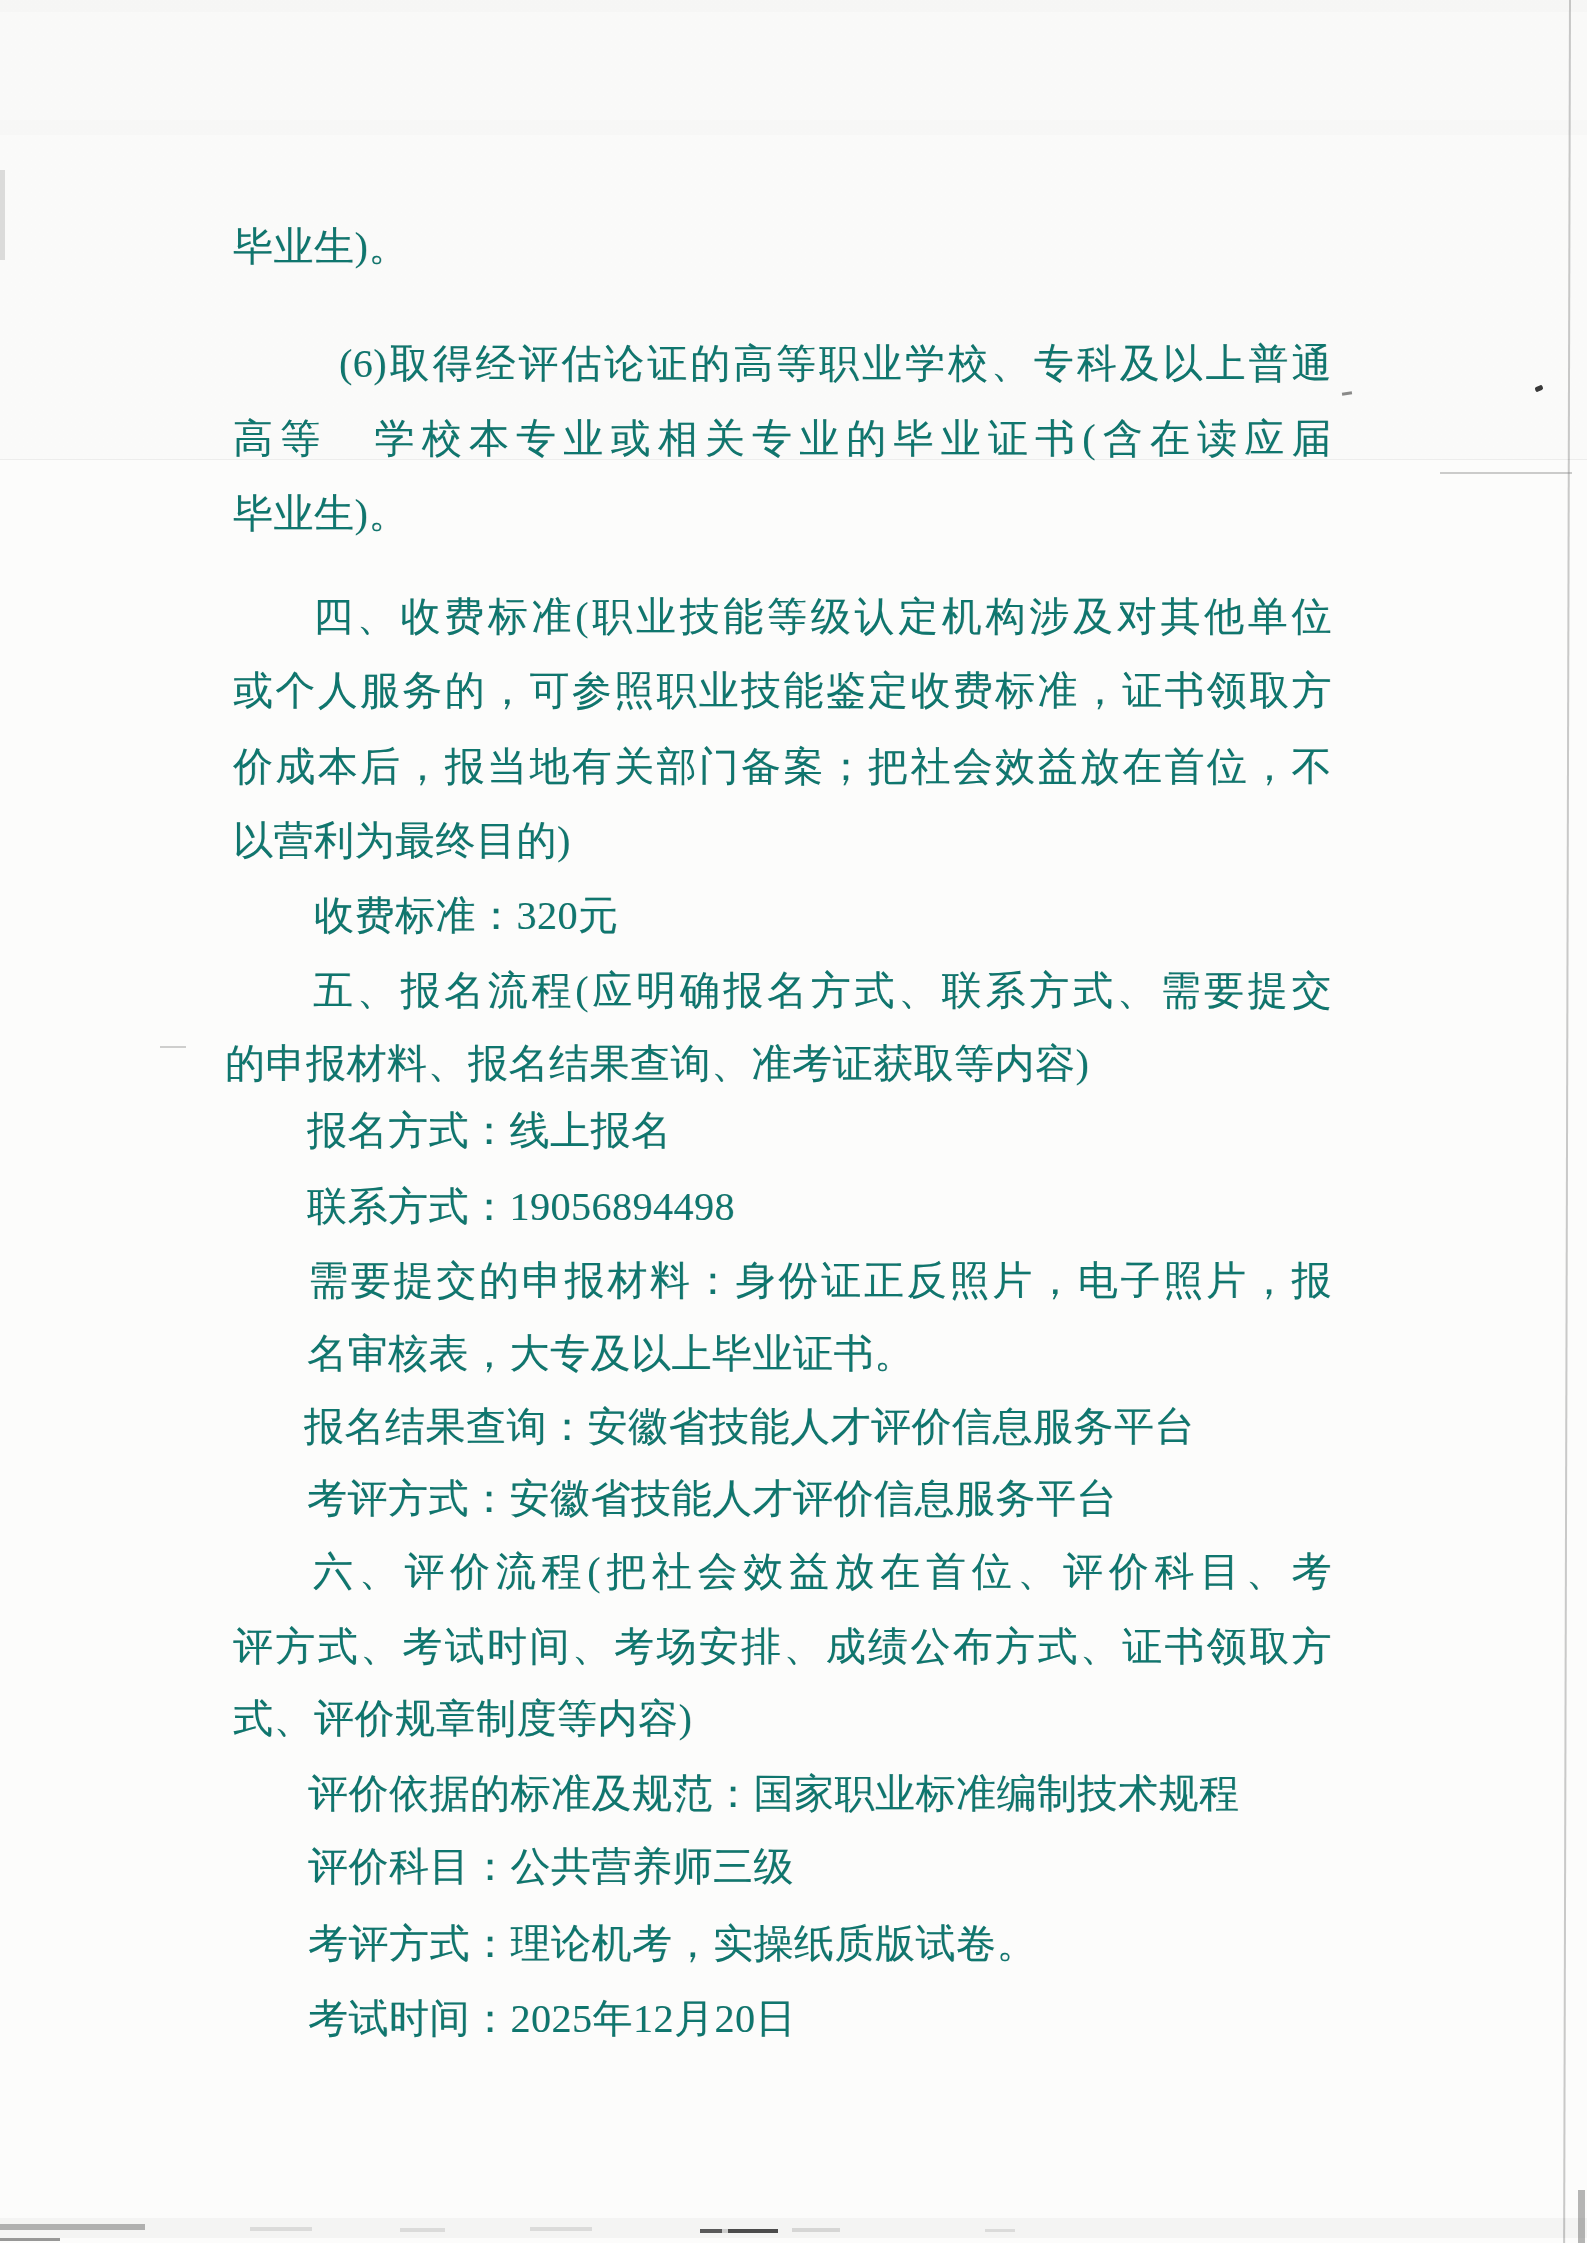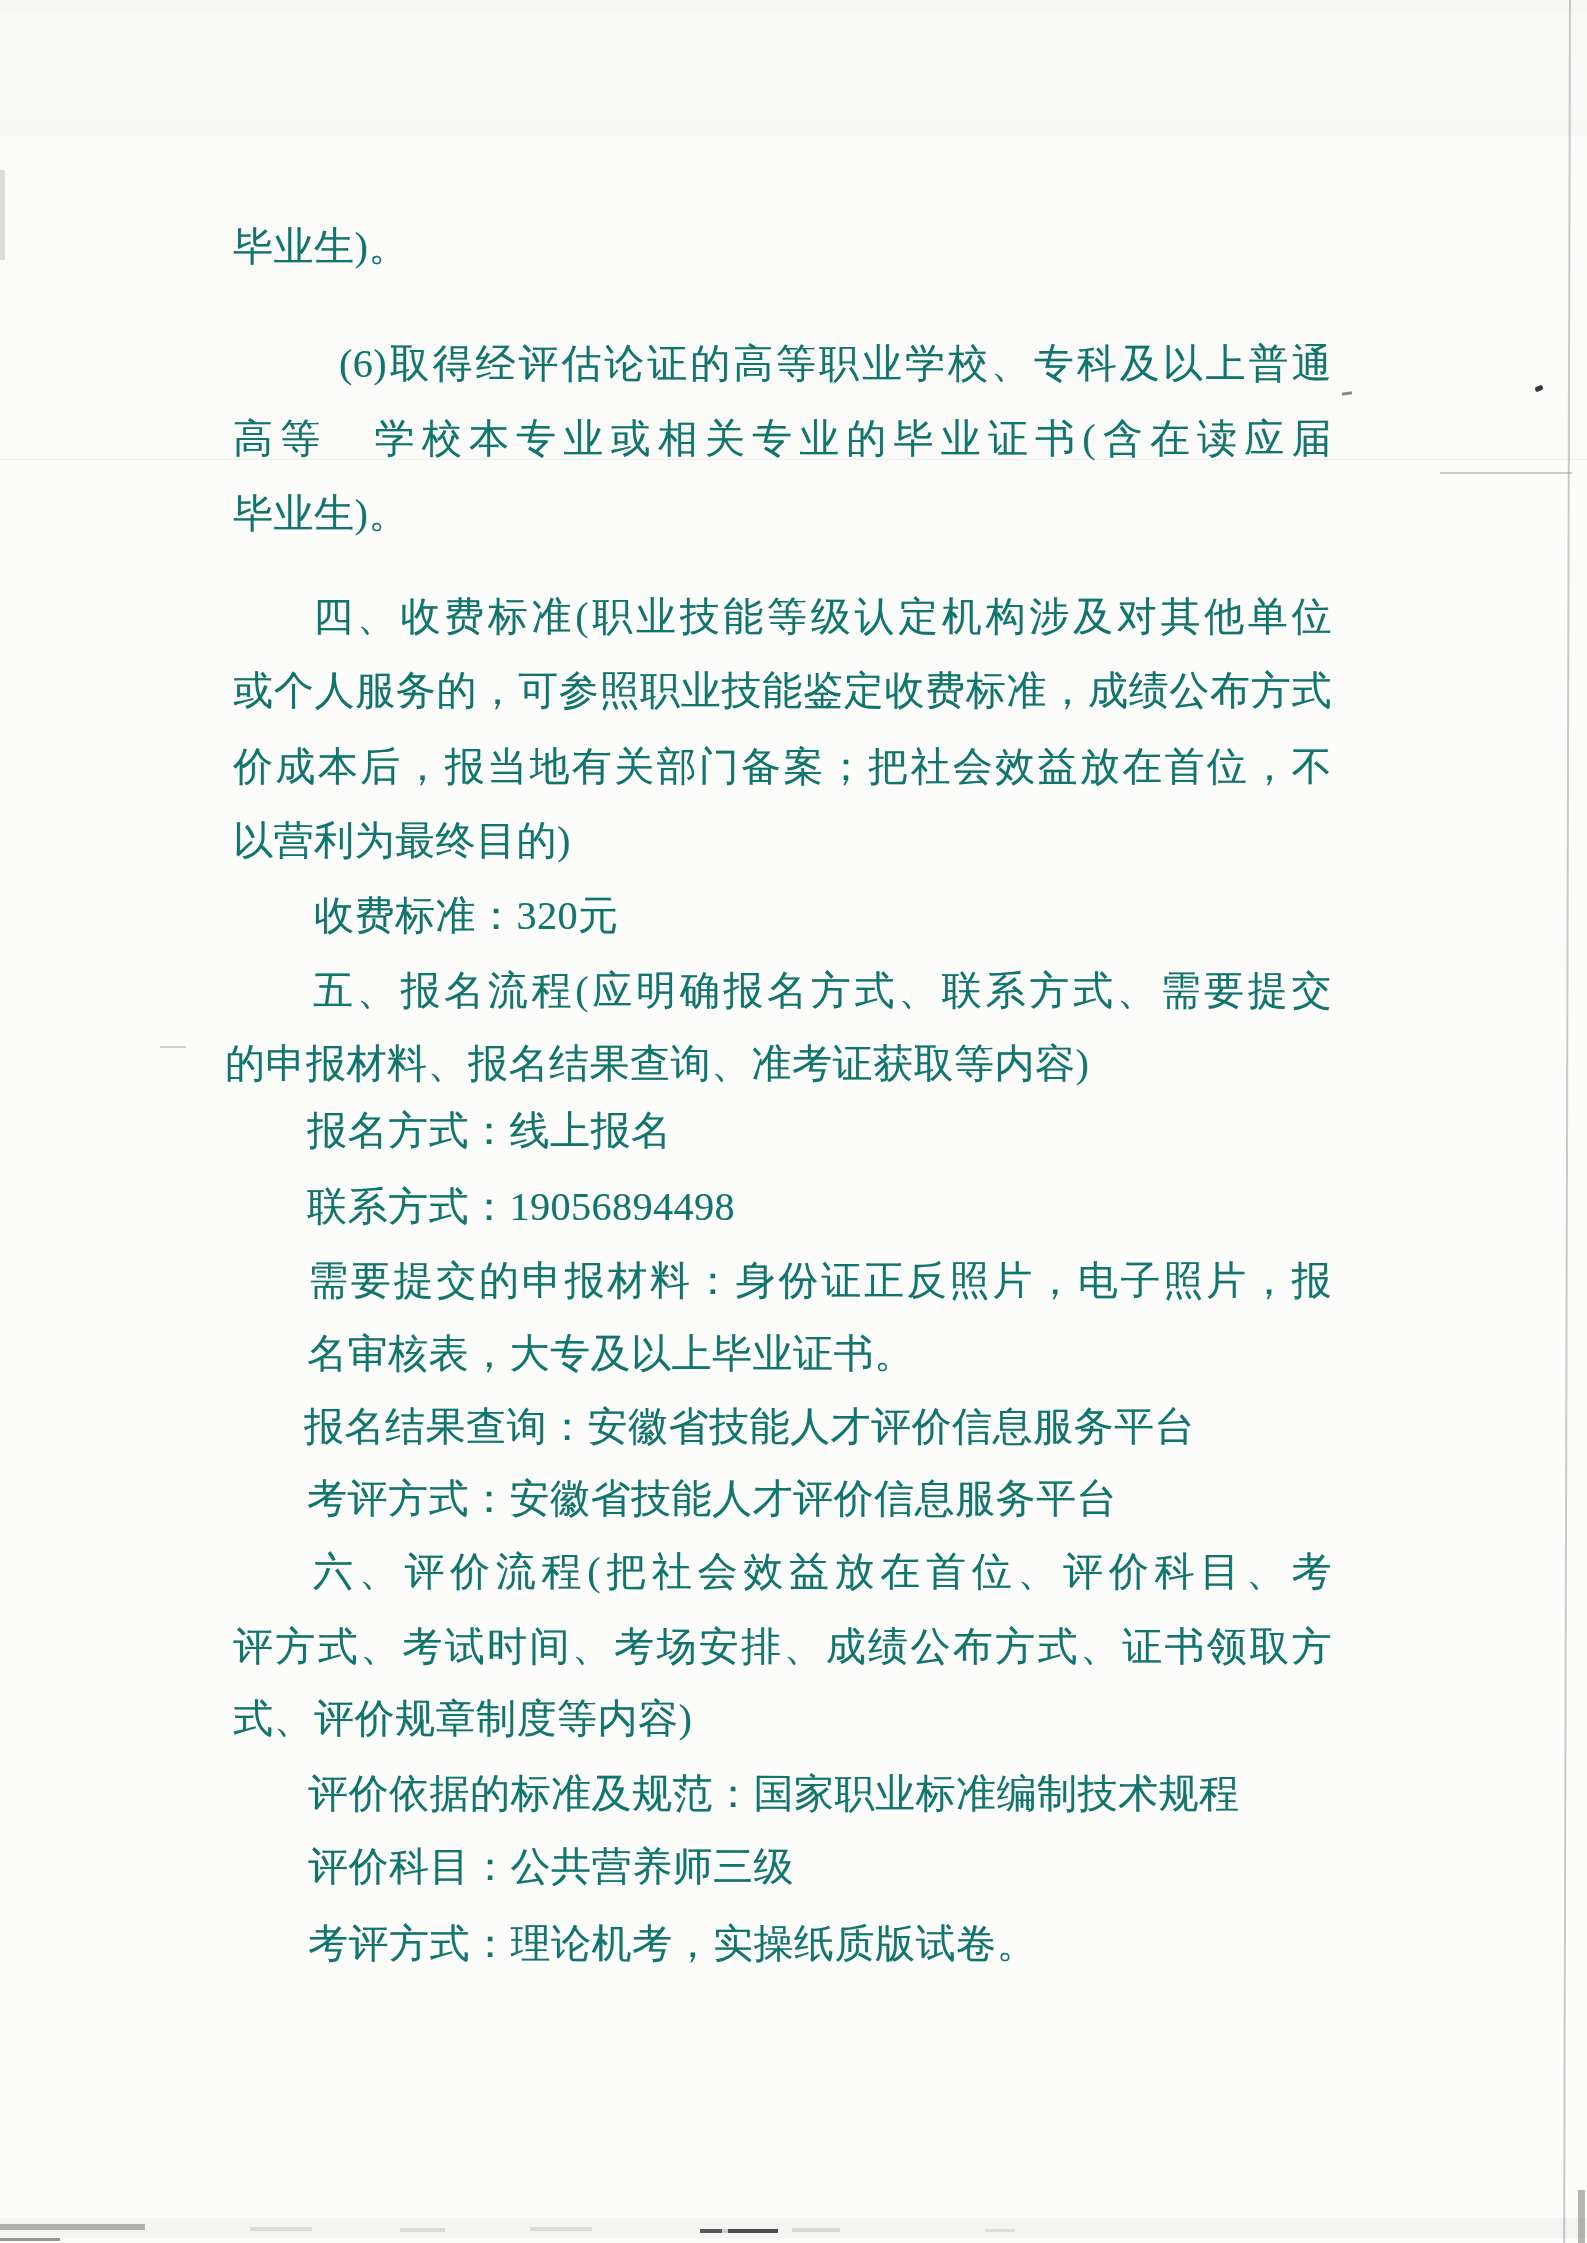--- a/index.html
+++ b/index.html
@@ -40,38 +40,39 @@
 </head>
 <body>
 
 <div id="page">
 
   <div class="ln" style="left:233px;top:222px;">毕业生)。</div>
   <div class="ln just" style="left:339px;top:339px;width:993px;">(6)取得经评估论证的高等职业学校、专科及以上普通</div>
   <div class="ln just" style="left:233px;top:414px;width:1099px;">高等　学校本专业或相关专业的毕业证书(含在读应届</div>
   <div class="ln" style="left:233px;top:489px;">毕业生)。</div>
   <div class="ln just" style="left:313px;top:592px;width:1019px;">四、收费标准(职业技能等级认定机构涉及对其他单位</div>
-  <div class="ln just" style="left:233px;top:666px;width:1099px;">或个人服务的，可参照职业技能鉴定收费标准，成绩公布方式</div>
+  <div class="ln just" style="left:233px;top:666px;width:1099px;">或个人服务的，可参照职业技能鉴定收费标准，证书领取方</div>
   <div class="ln just" style="left:233px;top:742px;width:1099px;">价成本后，报当地有关部门备案；把社会效益放在首位，不</div>
   <div class="ln" style="left:233px;top:816px;">以营利为最终目的)</div>
   <div class="ln" style="left:314px;top:891px;text-align:right;">收费标准：320元</div>
   <div class="ln just" style="left:313px;top:966px;width:1019px;">五、报名流程(应明确报名方式、联系方式、需要提交</div>
   <div class="ln" style="left:225px;top:1039px;">的申报材料、报名结果查询、准考证获取等内容)</div>
   <div class="ln" style="left:307px;top:1106px;">报名方式：线上报名</div>
   <div class="ln" style="left:307px;top:1182px;">联系方式：19056894498</div>
   <div class="ln just" style="left:308px;top:1256px;width:1024px;">需要提交的申报材料：身份证正反照片，电子照片，报</div>
   <div class="ln" style="left:307px;top:1329px;">名审核表，大专及以上毕业证书。</div>
   <div class="ln" style="left:304px;top:1402px;">报名结果查询：安徽省技能人才评价信息服务平台</div>
   <div class="ln" style="left:307px;top:1474px;">考评方式：安徽省技能人才评价信息服务平台</div>
   <div class="ln just" style="left:313px;top:1547px;width:1019px;">六、评价流程(把社会效益放在首位、评价科目、考</div>
   <div class="ln just" style="left:233px;top:1622px;width:1099px;">评方式、考试时间、考场安排、成绩公布方式、证书领取方</div>
   <div class="ln" style="left:233px;top:1694px;">式、评价规章制度等内容)</div>
   <div class="ln" style="left:308px;top:1769px;">评价依据的标准及规范：国家职业标准编制技术规程</div>
   <div class="ln" style="left:308px;top:1842px;">评价科目：公共营养师三级</div>
   <div class="ln" style="left:308px;top:1919px;">考评方式：理论机考，实操纸质版试卷。</div>
+  <div class="ln" style="left:308px;top:1994px;">考试时间：2025年12月20日</div>
 
   <div class="artifact" style="left:1569px;top:0;width:2px;height:2243px;background:rgba(150,150,150,0.5);transform:rotate(0.15deg);transform-origin:top center;"></div>
   <div class="artifact" style="left:0;top:459px;width:1587px;height:1px;background:rgba(0,0,0,0.05);"></div>
   <div class="artifact" style="left:1440px;top:472px;width:132px;height:2px;background:rgba(130,130,130,0.4);"></div>
   <div class="artifact" style="left:1535px;top:386px;width:8px;height:5px;background:#3a3a3a;border-radius:2px;transform:rotate(-25deg);"></div>
   <div class="artifact" style="left:1342px;top:392px;width:10px;height:3px;background:rgba(90,90,90,0.7);transform:rotate(-8deg);"></div>
   <div class="artifact" style="left:160px;top:1046px;width:26px;height:2px;background:rgba(0,0,0,0.18);"></div>
   <div class="artifact" style="left:0;top:170px;width:5px;height:90px;background:rgba(0,0,0,0.12);"></div>
 
   <div class="artifact" style="left:0;top:2218px;width:1587px;height:20px;background:rgba(0,0,0,0.03);"></div>

